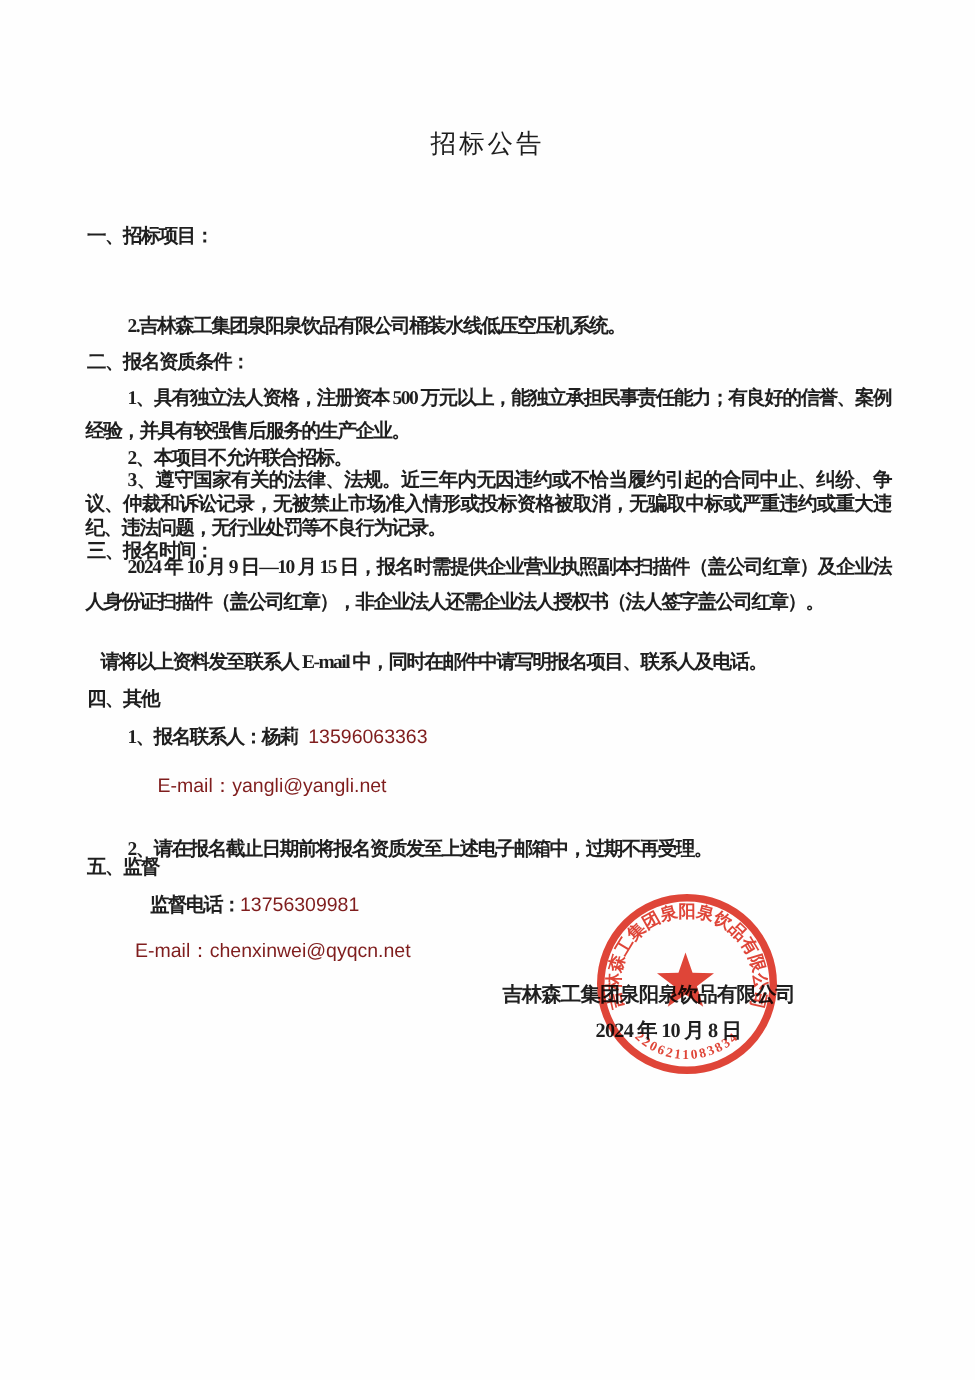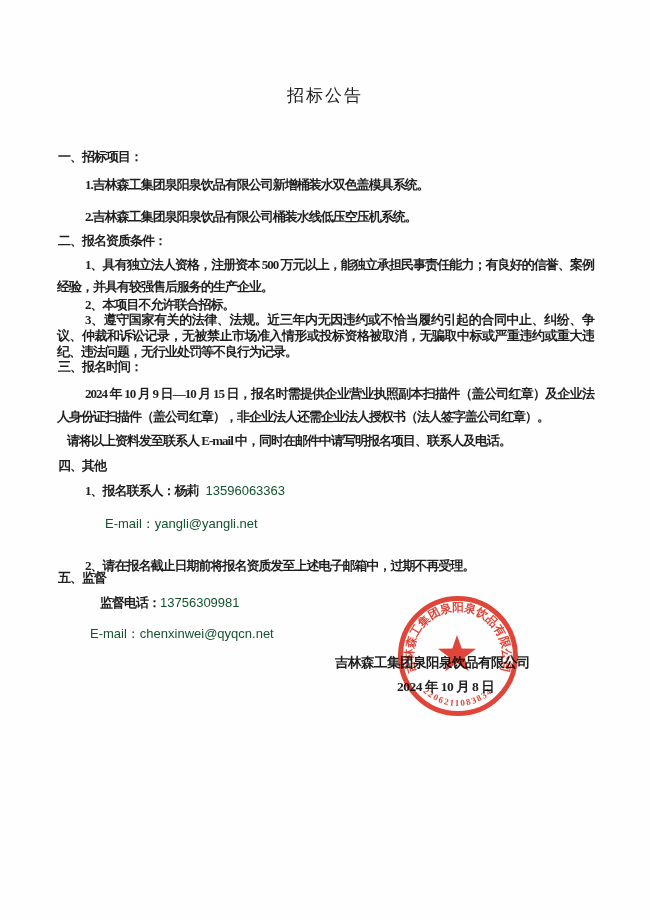--- a/index.html
+++ b/index.html
@@ -25,49 +25,48 @@
     position:absolute;left:57px;width:537px;font-size:13px;font-weight:700;
     letter-spacing:-1px;color:#1f1f1f;text-align:justify;
   }
   .ind2{text-indent:28px;}
   .lh22{line-height:22px;}
   .lh16{line-height:16px;}
   .lh23{line-height:23px;}
 
   .latin{
     font-family:"Liberation Sans","DejaVu Sans",sans-serif;
-    font-weight:400;letter-spacing:0;color:#14532d;
+    font-weight:400;letter-spacing:0;color:#7f1d1d;
   }
 
   .sig{position:absolute;font-size:13.5px;font-weight:700;letter-spacing:-0.5px;color:#1f1f1f;white-space:nowrap;}
 
   .stamp{
     position:absolute;left:388px;top:588px;width:140px;height:140px;
     opacity:0.88;mix-blend-mode:multiply;
   }
   .stamp text{font-family:"Liberation Serif","DejaVu Serif",serif;}
 </style>
 </head>
 <body>
 
 <div class="page">
 
   <div class="doc-title">招标公告</div>
 
   <div class="t" style="top:149px;left:58px;">一、招标项目：</div>
-  <div class="t" style="top:177px;left:85px;">1.吉林森工集团泉阳泉饮品有限公司新增桶装水双色盖模具系统。</div>
   <div class="t" style="top:209px;left:85px;">2.吉林森工集团泉阳泉饮品有限公司桶装水线低压空压机系统。</div>
 
   <div class="t" style="top:233px;left:58px;">二、报名资质条件：</div>
   <div class="p ind2 lh22" style="top:254px;">1、具有独立法人资格，注册资本 500 万元以上，能独立承担民事责任能力；有良好的信誉、案例经验，并具有较强售后服务的生产企业。</div>
   <div class="t" style="top:297px;left:85px;">2、本项目不允许联合招标。</div>
   <div class="p ind2 lh16" style="top:312px;">3、遵守国家有关的法律、法规。近三年内无因违约或不恰当履约引起的合同中止、纠纷、争议、仲裁和诉讼记录，无被禁止市场准入情形或投标资格被取消，无骗取中标或严重违约或重大违纪、违法问题，无行业处罚等不良行为记录。</div>
 
   <div class="t" style="top:359px;left:58px;">三、报名时间：</div>
-  <div class="p ind2 lh23" style="top:382px;font-family:Liberation Serif, serif;">2024 年 10 月 9 日—10 月 15 日，报名时需提供企业营业执照副本扫描件（盖公司红章）及企业法人身份证扫描件（盖公司红章），非企业法人还需企业法人授权书（法人签字盖公司红章）。</div>
+  <div class="p ind2 lh23" style="top:366px;font-family:Liberation Serif, serif;">2024 年 10 月 9 日—10 月 15 日，报名时需提供企业营业执照副本扫描件（盖公司红章）及企业法人身份证扫描件（盖公司红章），非企业法人还需企业法人授权书（法人签字盖公司红章）。</div>
   <div class="t" style="top:433px;left:67px;text-align:right;">请将以上资料发至联系人 E-mail 中，同时在邮件中请写明报名项目、联系人及电话。</div>
 
   <div class="t" style="top:458px;left:58px;">四、其他</div>
   <div class="t" style="top:483px;left:85px;"><span>1、报名联系人：杨莉</span><span class="latin" style="margin-left:7px;">13596063363</span></div>
   <div class="t latin" style="top:516px;left:105px;"><span>E-mail：</span><span>yangli@yangli.net</span></div>
   <div class="t" style="top:546px;left:85px;margin-top:12px;">2、请在报名截止日期前将报名资质发至上述电子邮箱中，过期不再受理。</div>
 
   <div class="t" style="top:570px;left:58px;">五、监督</div>
   <div class="t" style="top:595px;left:100px;"><span>监督电话：</span><span class="latin">13756309981</span></div>
   <div class="t latin" style="top:626px;left:90px;"><span>E-mail：</span><span>chenxinwei@qyqcn.net</span></div>

